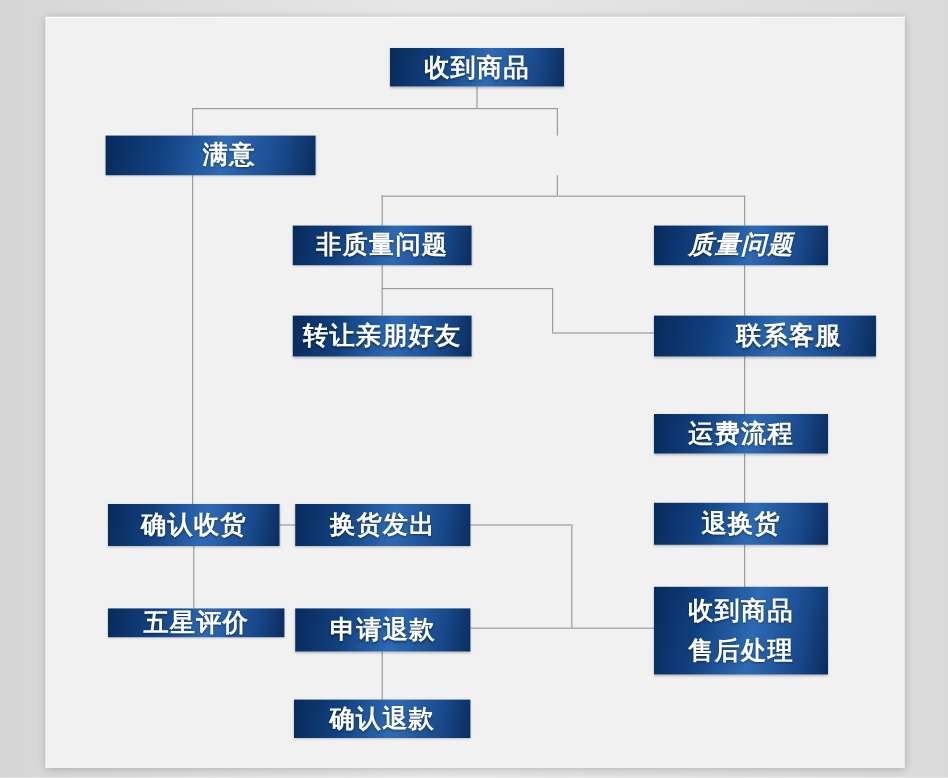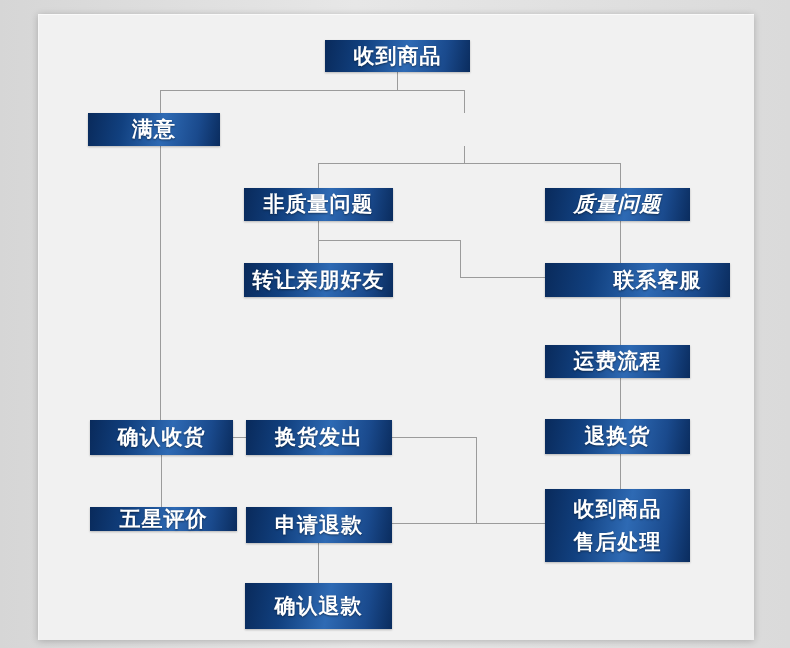--- a/index.html
+++ b/index.html
@@ -78,28 +78,28 @@
   <div class="line" style="left:620px; top:378px; width:1px;   height:41px;"></div>
   <div class="line" style="left:620px; top:454px; width:1px;   height:35px;"></div>
   <div class="line" style="left:161px; top:455px; width:1px;   height:52px;"></div>
   <div class="line" style="left:233px; top:437px; width:13px;  height:1px;"></div>
   <div class="line" style="left:392px; top:437px; width:84px;  height:1px;"></div>
   <div class="line" style="left:476px; top:437px; width:1px;   height:86px;"></div>
   <div class="line" style="left:392px; top:523px; width:153px; height:1px;"></div>
   <div class="line" style="left:318px; top:543px; width:1px;   height:40px;"></div>
 
   <div class="node" style="left:325px; top:40px;  width:145px; height:32px;">收到商品</div>
-  <div class="node" style="left:88px;  top:113px; width:132px; height:33px;">满意</div>
+  <div class="node" style="left:88px;  top:113px; width:144px; height:33px;padding-left:31px;">满意</div>
   <div class="node" style="left:244px; top:188px; width:149px; height:33px;">非质量问题</div>
   <div class="node" style="left:545px; top:188px; width:145px; height:33px;font-style:italic;">质量问题</div>
   <div class="node" style="left:244px; top:263px; width:149px; height:34px;">转让亲朋好友</div>
   <div class="node" style="left:545px; top:263px; width:145px; height:34px;padding-left:40px;">联系客服</div>
   <div class="node" style="left:545px; top:345px; width:145px; height:33px;">运费流程</div>
   <div class="node" style="left:90px;  top:420px; width:143px; height:35px;">确认收货</div>
   <div class="node" style="left:246px; top:420px; width:146px; height:35px;">换货发出</div>
   <div class="node" style="left:545px; top:419px; width:145px; height:35px;">退换货</div>
   <div class="node" style="left:90px;  top:507px; width:147px; height:24px;">五星评价</div>
   <div class="node" style="left:246px; top:507px; width:146px; height:36px;">申请退款</div>
   <div class="node" style="left:545px; top:489px; width:145px; height:73px;">收到商品
 售后处理</div>
-  <div class="node" style="left:245px; top:583px; width:147px; height:46px;">确认退款</div>
+  <div class="node" style="left:245px; top:583px; width:147px; height:32px;">确认退款</div>
 
 </div>
 
 </body></html>

